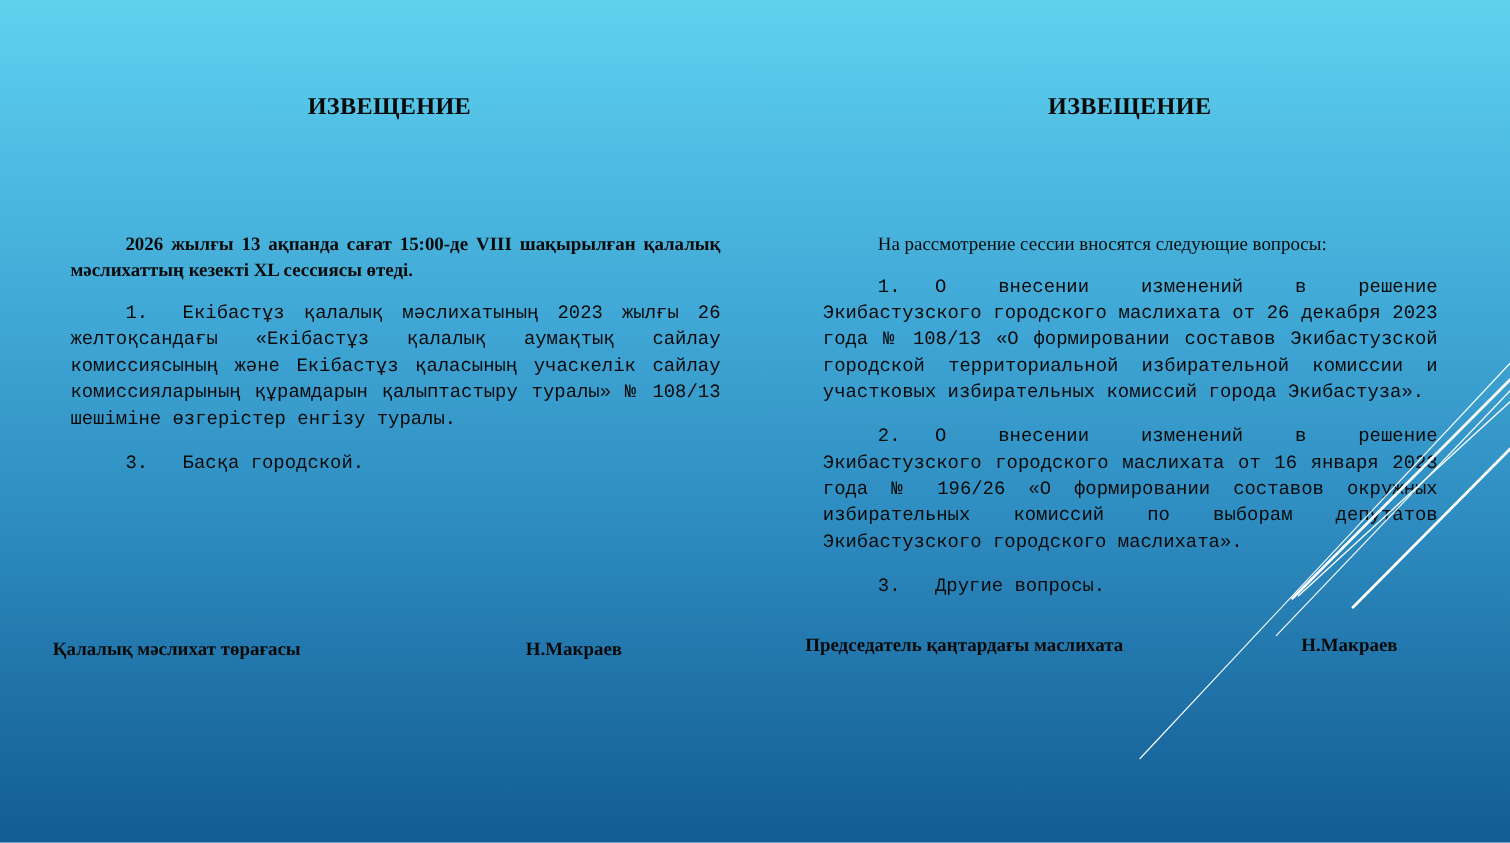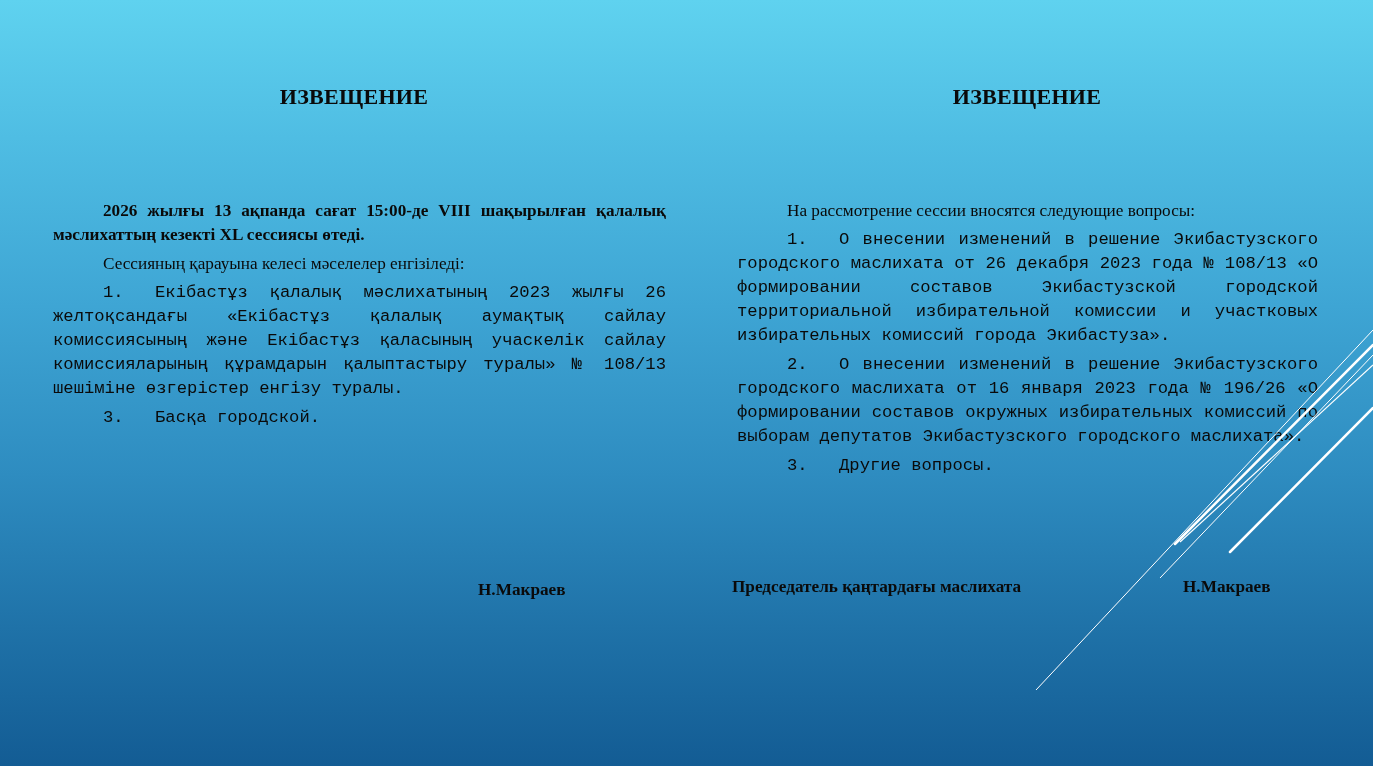--- a/index.html
+++ b/index.html
@@ -10,44 +10,44 @@
       color: #0a0a0a;
     }
     .slide { position: absolute; inset: 0; }
     .heading {
       position: absolute; top: 84px; font-weight: bold; font-size: 22px;
       letter-spacing: 0.3px; text-align: center;
     }
     .col {
       position: absolute; top: 194px; font-size: 17.2px; line-height: 24px;
     }
-    .col p { margin: 5px; text-align: justify; }
+    .col p { margin: 16px; text-align: justify; }
     .col .bold { font-weight: bold; }
     .indent { text-indent: 50px; }
     .item { text-indent: 50px; font-family: Liberation Mono, monospace; }
     .item .num { display: inline-block; width: 52px; text-indent: 0; }
     .sign {
       position: absolute; font-weight: bold; font-size: 17.2px; white-space: nowrap;
     }
     svg.deco { position: absolute; left: 0; top: 0; pointer-events: none; }
   </style>
 </head>
 <body>
 
 <div class="slide">
 
   <div class="heading" style="left:48px; width:612px;">ИЗВЕЩЕНИЕ</div>
 
   <div class="col" style="left:48px; width:623px;">
     <p class="bold indent">2026 жылғы 13 ақпанда сағат 15:00-де VIII шақырылған қалалық мәслихаттың кезекті XL сессиясы өтеді.</p>
-    <p class="indent">Сессияның қарауына келесі мәселелер енгізіледі:</p>
     <p class="item"><span class="num">1.</span><span>Екібастұз қалалық мәслихатының 2023 жылғы 26 желтоқсандағы «Екібастұз қалалық аумақтық сайлау комиссиясының және Екібастұз қаласының учаскелік сайлау комиссияларының құрамдарын қалыптастыру туралы» № 108/13 шешіміне өзгерістер енгізу туралы.</span></p>
     <p class="item"><span class="num">3.</span><span>Басқа городской.</span></p>
   </div>
 
+  <div class="sign" style="left:48px; top:580px;">Қалалық мәслихат төрағасы</div>
   <div class="sign" style="left:478px; top:580px;">Н.Макраев</div>
 
   <div class="heading" style="left:730px; width:594px;">ИЗВЕЩЕНИЕ</div>
 
   <div class="col" style="left:732px; width:591px;">
     <p class="indent">На рассмотрение сессии вносятся следующие вопросы:</p>
     <p class="item"><span class="num">1.</span><span>О внесении изменений в решение Экибастузского городского маслихата от 26 декабря 2023 года № 108/13 «О формировании составов Экибастузской городской территориальной избирательной комиссии и участковых избирательных комиссий города Экибастуза».</span></p>
     <p class="item"><span class="num">2.</span><span>О внесении изменений в решение Экибастузского городского маслихата от 16 января 2023 года № 196/26 «О формировании составов окружных избирательных комиссий по выборам депутатов Экибастузского городского маслихата».</span></p>
     <p class="item"><span class="num">3.</span><span>Другие вопросы.</span></p>
   </div>

